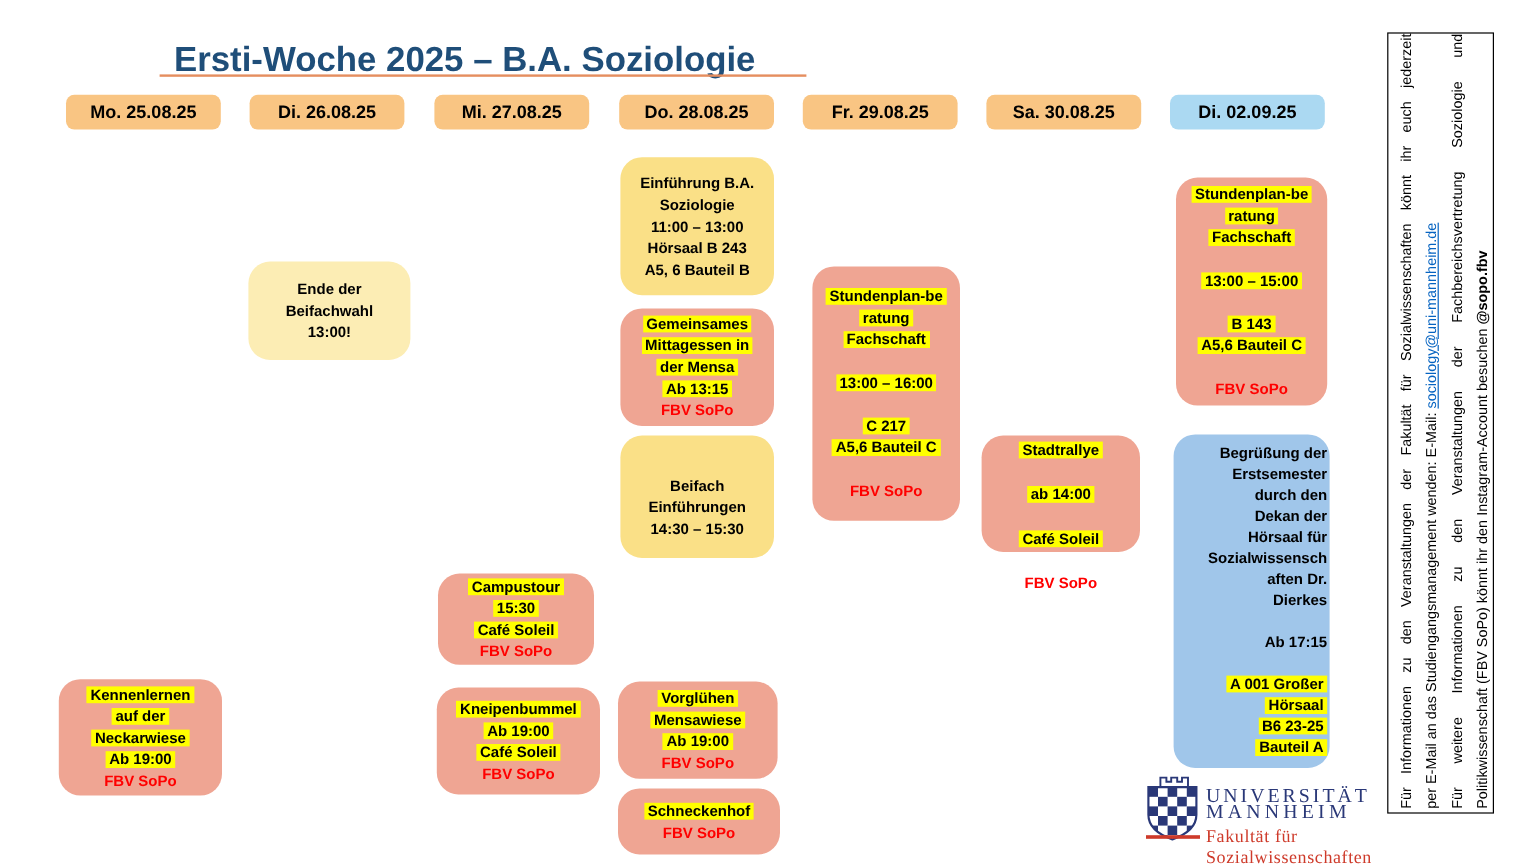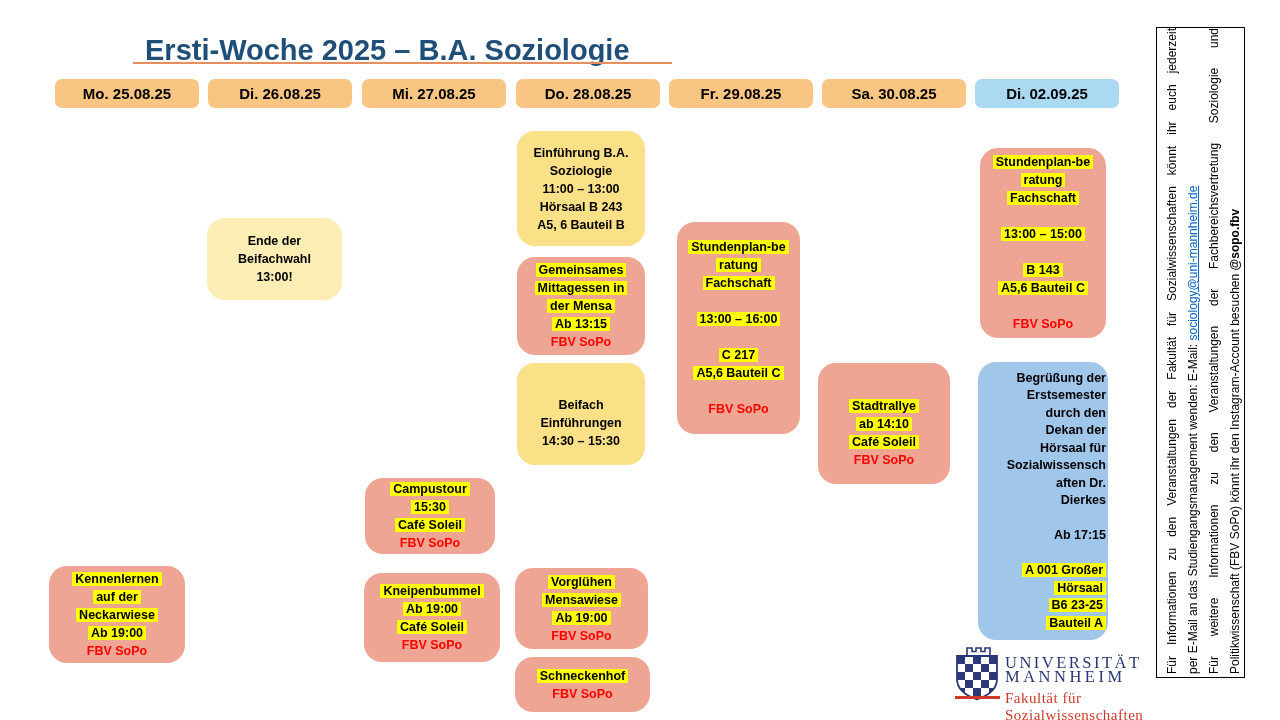--- a/index.html
+++ b/index.html
@@ -9,21 +9,21 @@
   }
   .page-title {
     position:absolute; left:145px; top:34px;
     font-size:29px; font-weight:bold; color:var(--title-blue);
   }
   .title-underline {
     position:absolute; left:133px; top:62px; width:539px; height:2px;
     background:var(--underline-orange);
   }
   .day-header {
-    position:absolute; top:79px; width:144px; height:29px;
+    position:absolute; top:79px; width:129px; height:29px;
     border-radius:7px; display:flex; align-items:center; justify-content:center;
     font-size:15px; font-weight:bold; color:#000;
   }
   .day-orange { background:var(--header-orange); }
   .day-blue   { background:var(--header-blue); }
   .card {
     position:absolute; border-radius:18px;
     display:flex; flex-direction:column; justify-content:center;
     text-align:center; font-size:12.5px; font-weight:bold; color:#000;
     line-height:18px; padding:4px 2px; box-sizing:border-box;
@@ -134,24 +134,24 @@
         <div><span class="hl">ratung</span></div>
         <div><span class="hl">Fachschaft</span></div>
         <div>&nbsp;</div>
         <div><span class="hl">13:00 – 16:00</span></div>
         <div>&nbsp;</div>
         <div><span class="hl">C 217</span></div>
         <div><span class="hl">A5,6 Bauteil C</span></div>
         <div>&nbsp;</div>
         <div><span class="red">FBV SoPo</span></div>
       </div>
-      <div class="card bg-salmon" style="left: 818px; top: 363px; width: 132px; height: 121px;">
+      <div class="card bg-salmon" style="left: 818px; top: 363px; width: 132px; height: 97px; gap: 19px;">
         <div>&nbsp;</div>
         <div><span class="hl">Stadtrallye</span></div>
-        <div><span class="hl">ab 14:10</span></div>
+        <div><span class="hl">ab 14:00</span></div>
         <div><span class="hl">Café Soleil</span></div>
         <div><span class="red">FBV SoPo</span></div>
       </div>
       <div class="card bg-salmon" style="left: 980px; top: 148px; width: 126px; height: 190px;">
         <div><span class="hl">Stundenplan-be</span></div>
         <div><span class="hl">ratung</span></div>
         <div><span class="hl">Fachschaft</span></div>
         <div>&nbsp;</div>
         <div><span class="hl">13:00 – 15:00</span></div>
         <div>&nbsp;</div>

